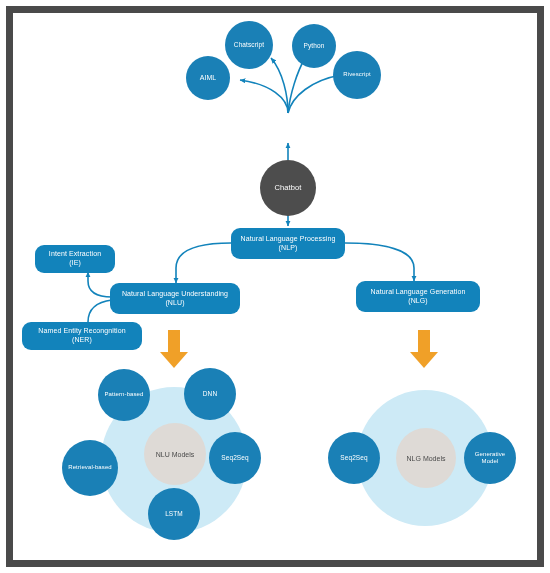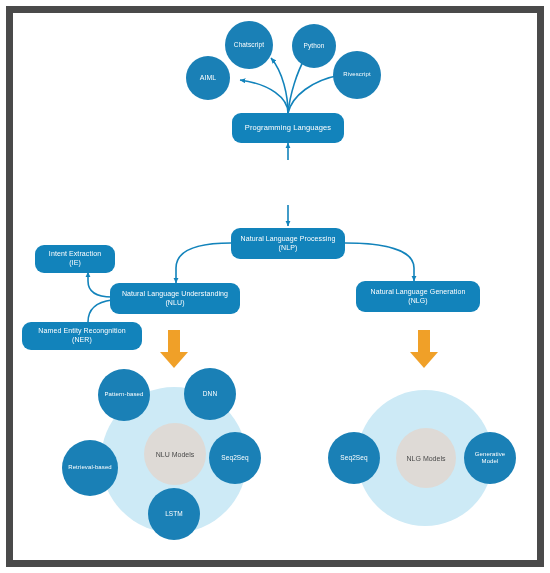--- a/index.html
+++ b/index.html
@@ -138,24 +138,24 @@
     </div>
 
     <div class="node circ sz65" style="left:292px; top:24px; width:44px; height:44px;">
       <span class="lbl">Python</span>
     </div>
 
     <div class="node circ sz6" style="left:333px; top:51px; width:48px; height:48px;">
       <span class="lbl">Rivescript</span>
     </div>
 
-    <div class="node rrect sz75" style="left:232px; top:113px; width:112px; height:30px;">
-      <span class="lbl">Programming Languages</span>
-    </div>
-
+
+    <div class="node chatbot-node sz75" style="left:260px; top:160px; width:56px; height:56px;">
+      <span class="lbl">Chatbot</span>
+    </div>
 
     <div class="node rrect sz7" style="left:231px; top:228px; width:114px; height:31px; flex-direction:column;">
       <span class="lbl">Natural Language Processing</span>
       <span class="lbl">(NLP)</span>
     </div>
 
     <div class="node rrect sz7" style="left:110px; top:283px; width:130px; height:31px; flex-direction:column;">
       <span class="lbl">Natural Language Understanding</span>
       <span class="lbl">(NLU)</span>
     </div>

